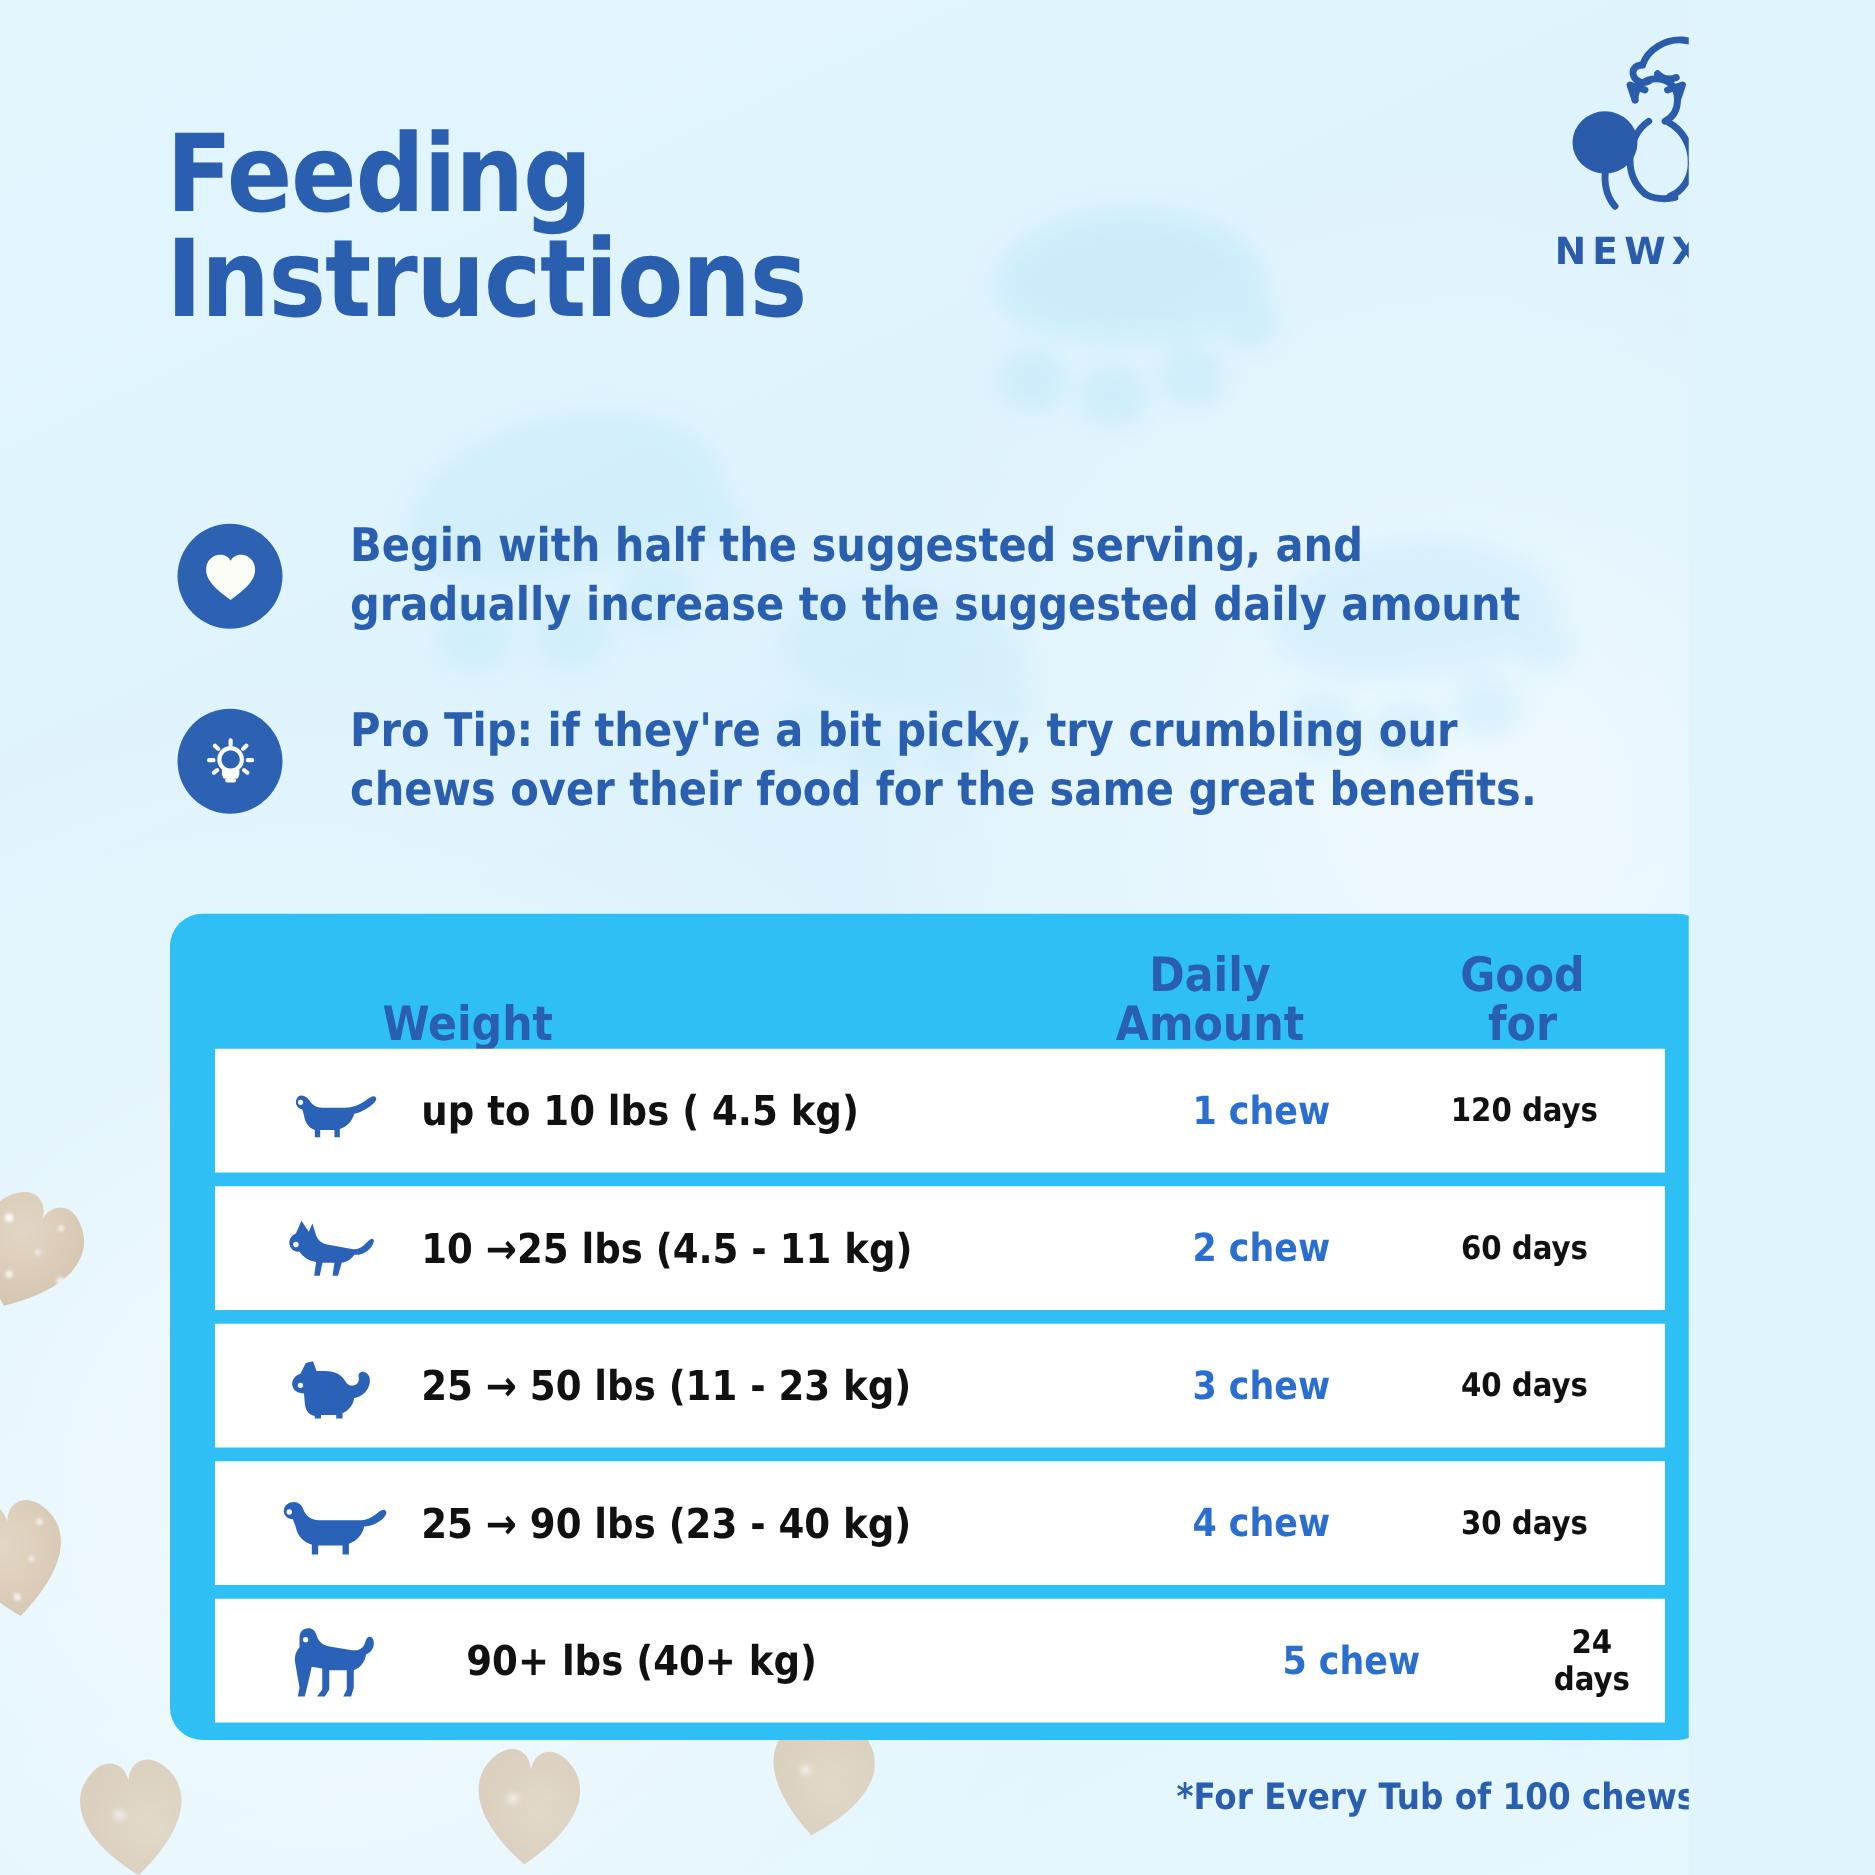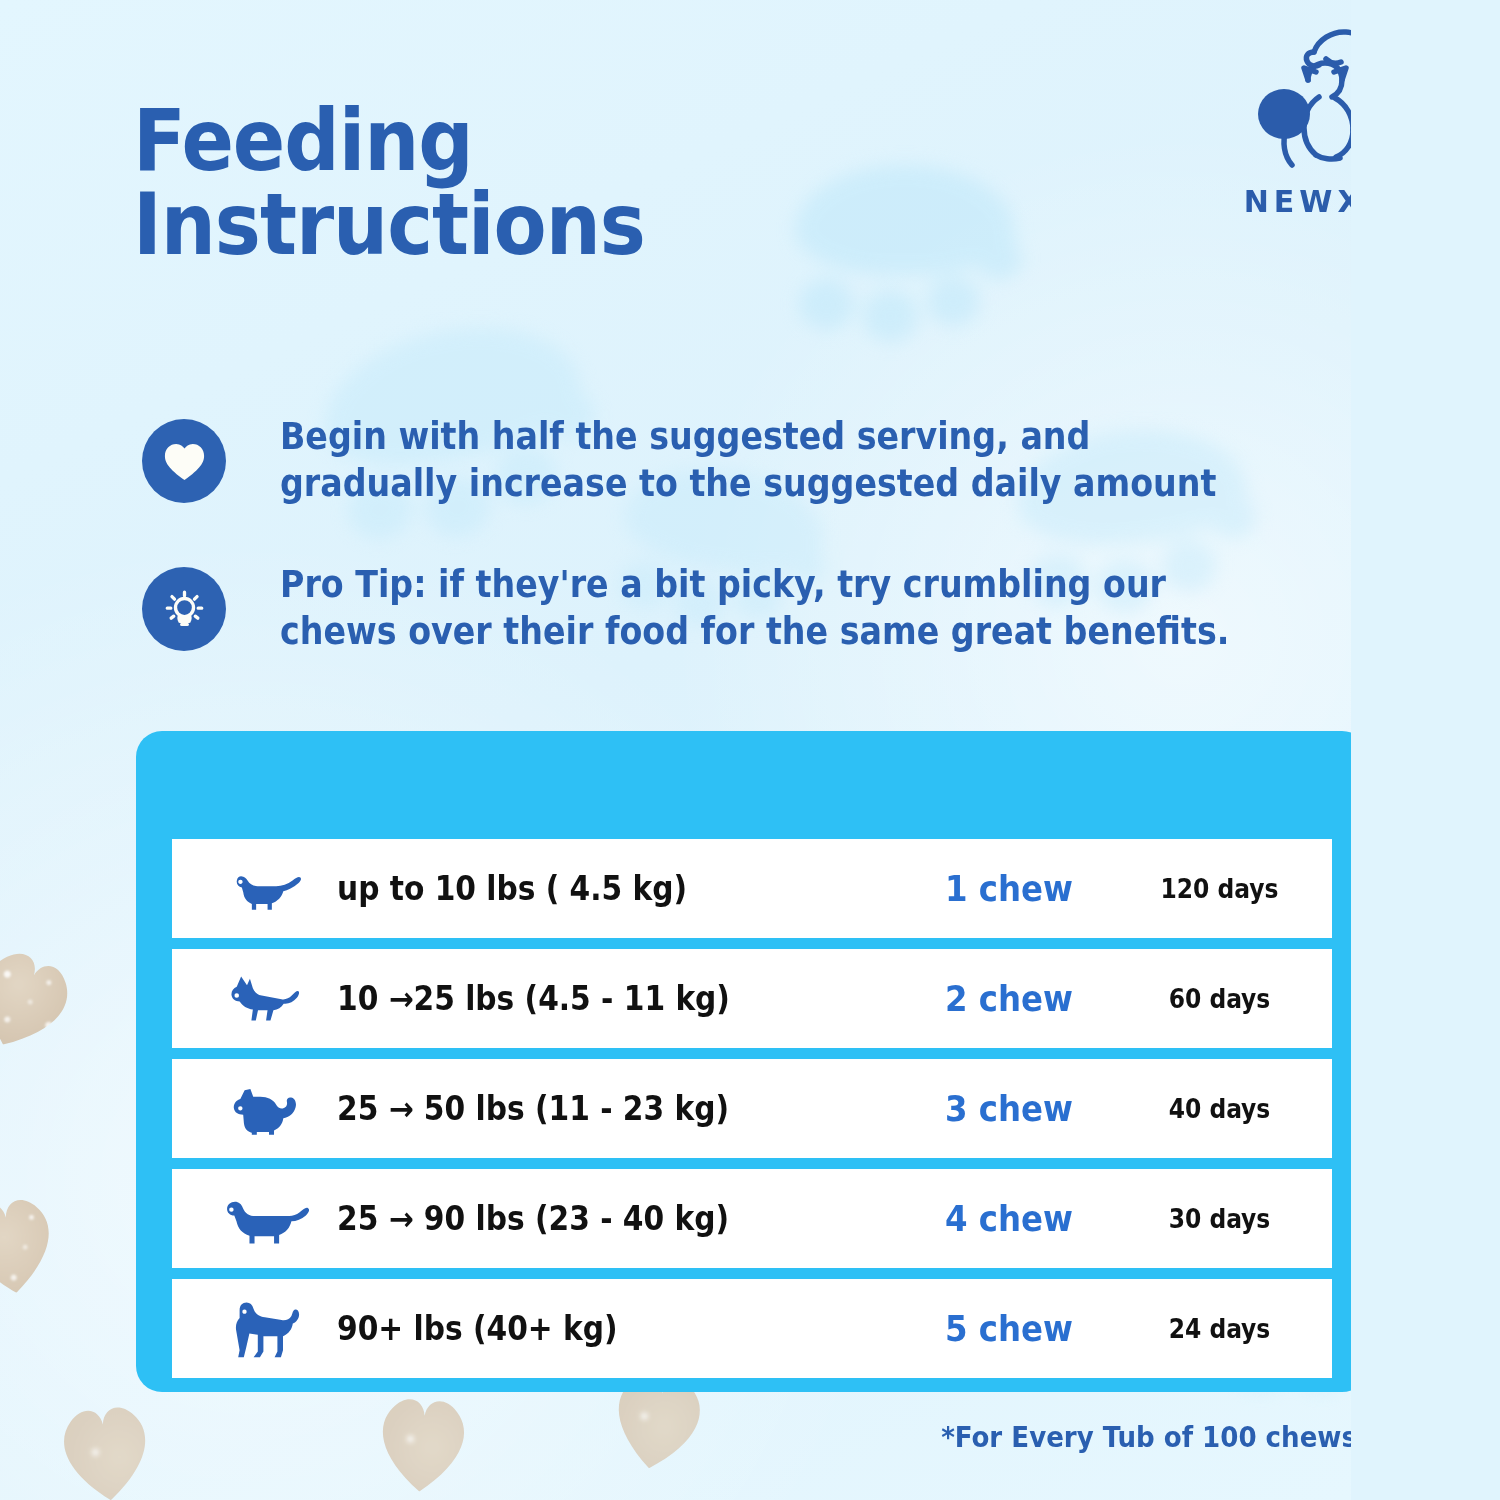--- a/index.html
+++ b/index.html
@@ -107,25 +107,25 @@
     font-family:"DejaVu Sans", sans-serif;font-stretch:condensed;
     white-space:pre-line;
   }
   #thead .col-weight .h{text-align:left;padding-left:18px;}
 
   #tbody{position:absolute;left:36px;top:108px;width:1160px;}
   .row{
     display:flex;align-items:center;
     background:#ffffff;height:99px;margin-bottom:11px;padding-left:39px;
   }
-  .row:last-child{margin-bottom:0;}
+  .row:last-child{margin-bottom:0;gap:36px;}
   .cell{font-family:"DejaVu Sans", sans-serif;font-stretch:condensed;}
   .c-icon{flex:0 0 116px;display:flex;align-items:center;justify-content:center;}
   .c-weight{flex:0 0 552px;font-size:33px;font-weight:bold;color:#111111;padding-left:10px;}
-  .c-daily{flex:0 0 240px;text-align:center;font-size:36px;font-weight:bold;color:#2a6fd0;}
+  .c-daily{flex:0 0 240px;text-align:center;font-size:31px;font-weight:bold;color:#2a6fd0;}
   .c-good{flex:1;text-align:center;font-size:26px;font-weight:bold;color:#111111;padding-right:22px;}
 
   #footnote{
     position:absolute;left:0;top:1404px;width:1357px;
     text-align:right;color:#2a5fb0;
     font-size:29px;font-weight:bold;
     font-family:"DejaVu Sans", sans-serif;font-stretch:condensed;margin-top:16px;
   }
 </style>
 </head>
@@ -241,20 +241,34 @@
           <path d="M10.6 19.6 H13.4"></path>
           <path d="M12 3.2 V5 M5.6 5.4 L6.9 6.7 M18.4 5.4 L17.1 6.7 M3.2 11.3 H5 M19 11.3 H20.8 M5.2 16.4 L6.5 15.4 M18.8 16.4 L17.5 15.4"></path>
         </g>
       </svg>
     </div>
     <div class="txt">Pro Tip: if they're a bit picky, try crumbling our
 chews over their food for the same great benefits.</div>
   </div>
 
   <div id="table">
+    <div id="thead">
+      <div class="col-icon"></div>
+      <div class="col-weight">
+          <div class="h">Weight</div>
+        </div>
+      <div class="col-daily">
+          <div class="h">Daily
+Amount</div>
+        </div>
+      <div class="col-good">
+          <div class="h">Good
+for</div>
+        </div>
+    </div>
 
     <div id="tbody">
 
       <div class="row">
         <div class="cell c-icon">
           <svg viewBox="0 0 120 70" width="86" height="50" aria-hidden="true">
             <path fill="#2a62b8" d="M24 18 C20 16 16 18 15 23 C14 28 17 32 22 33 L24 40 C25 48 29 53 36 56 L36 64 L42 64 L42 56 L58 56 L58 64 L64 64 L64 55 C72 52 78 46 80 38 C86 37 94 33 101 27 C104 24 106 21 104 19 C102 17 98 19 93 23 C86 28 78 31 70 31 L44 31 C38 31 33 28 30 23 C28 20 26 19 24 18 Z M20 22 C22 22 23 23 23 25 C23 27 22 28 20 28 C18 28 17 27 17 25 C17 23 18 22 20 22 Z"></path>
           </svg>
         </div>
         <div class="cell c-weight">up to 10 lbs ( 4.5 kg)</div>

